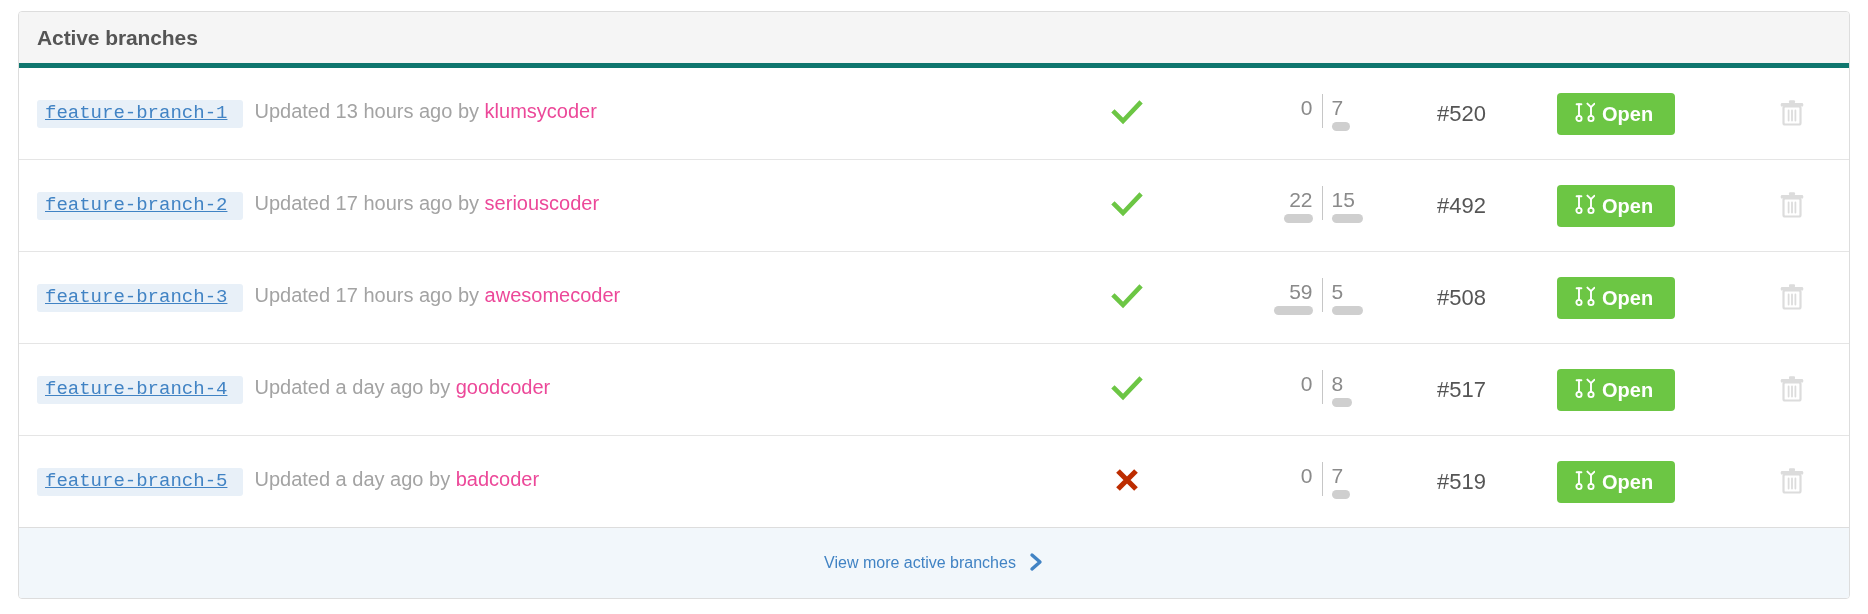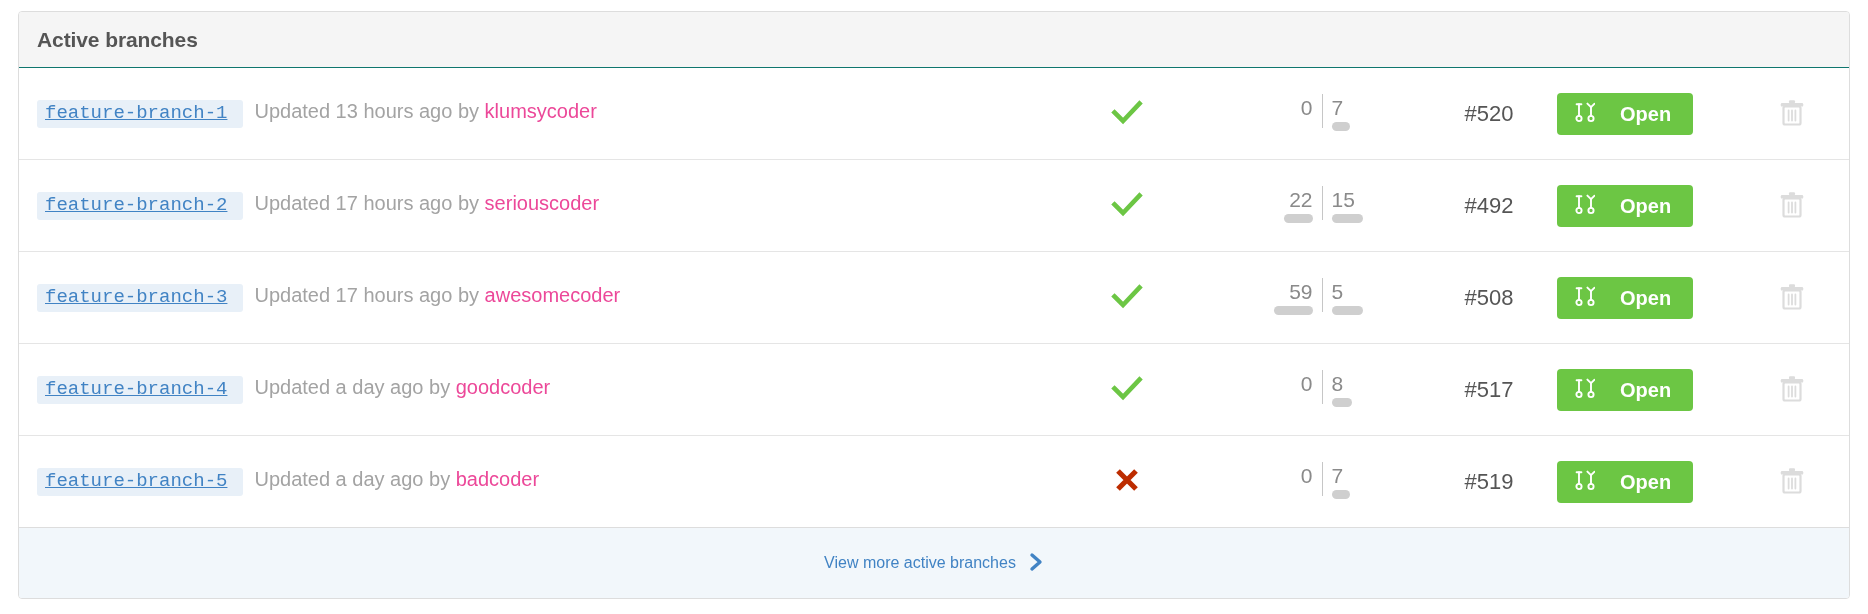--- a/index.html
+++ b/index.html
@@ -23,21 +23,21 @@
     border: 1px solid #dddddd;
     border-radius: 4px;
     background: #ffffff;
     box-sizing: border-box;
     overflow: hidden;
   }
 
   
   .panel-header {
     background: #f5f5f5;
-    border-bottom: 1px solid #0f766e;
+    border-bottom: 5px solid #0f766e;
     height: 56px;
     display: flex;
     align-items: center;
     padding: 0 0 0 18px;
     box-sizing: border-box;
   }
   .panel-title {
     font-size: 21px;
     font-weight: bold;
     color: #555555;
@@ -136,42 +136,42 @@
   .bar {
     height: 9px;
     background: #cfcfcf;
     border-radius: 5px;
     min-width: 0;
   }
   .bar-spacer { width: 1px; }
 
   .col-pr {
     flex: 0 0 120px;
-    text-align: center;
+    text-align: left;
     font-size: 22px;
     color: #555555;
     padding-right: 16px;
     box-sizing: border-box;
   }
 
   .col-action {
     flex: 0 0 210px;
     display: flex;
     justify-content: flex-start;
   }
   .open-btn {
     background: #6cc644;
     color: #ffffff;
     border: none;
     border-radius: 4px;
     height: 42px;
     padding: 0 22px 0 18px;
     display: inline-flex;
     align-items: center;
-    gap: 25px;
+    gap: 7px;
     font-family: "Liberation Sans", sans-serif;
     font-size: 20px;
     font-weight: bold;
     cursor: pointer;
     line-height: 1;
   }
 
   .col-trash {
     flex: 1 1 auto;
     display: flex;

